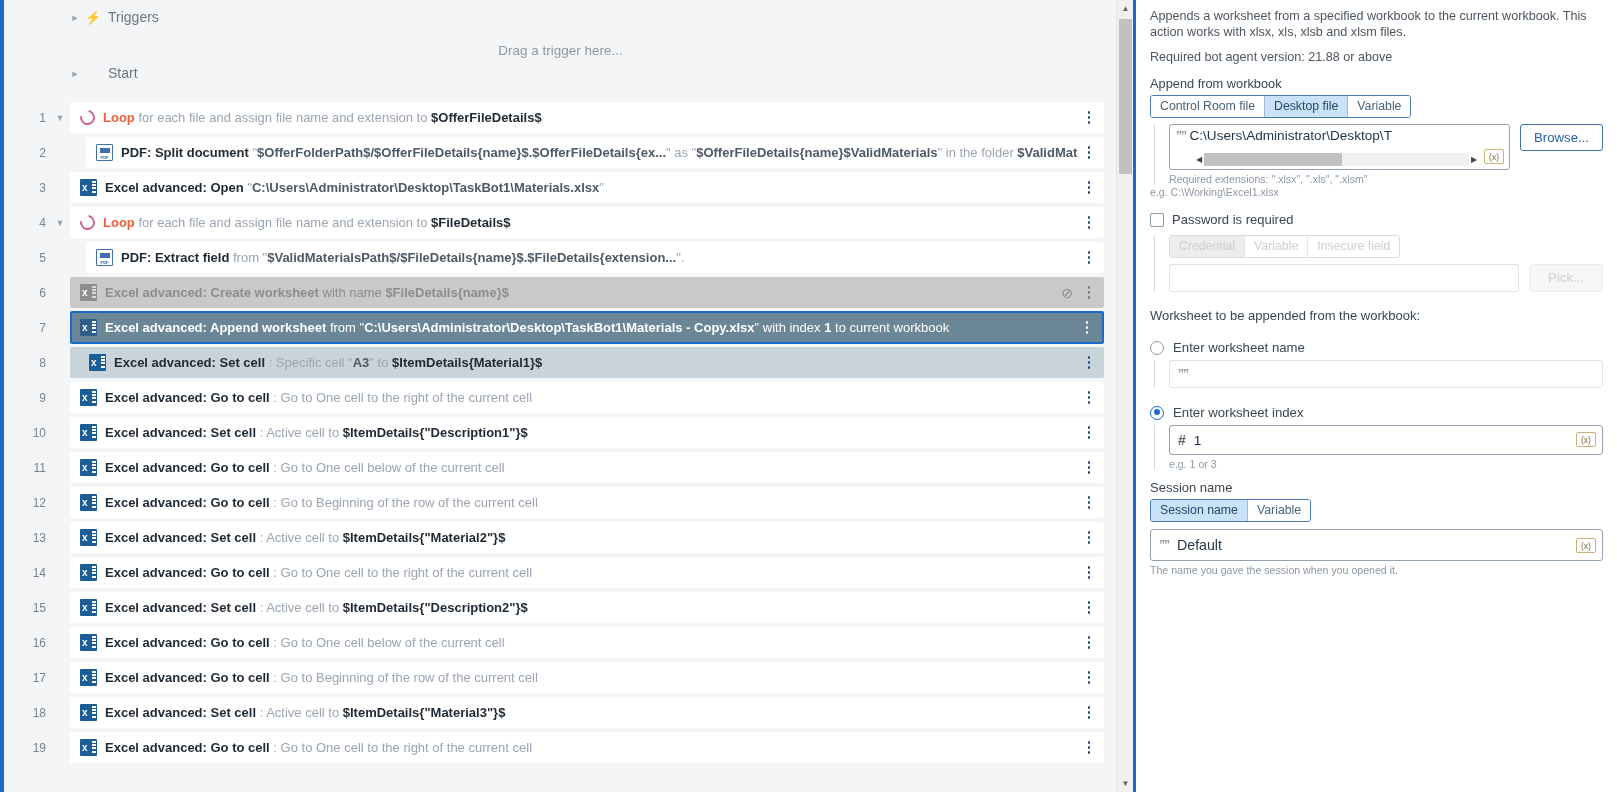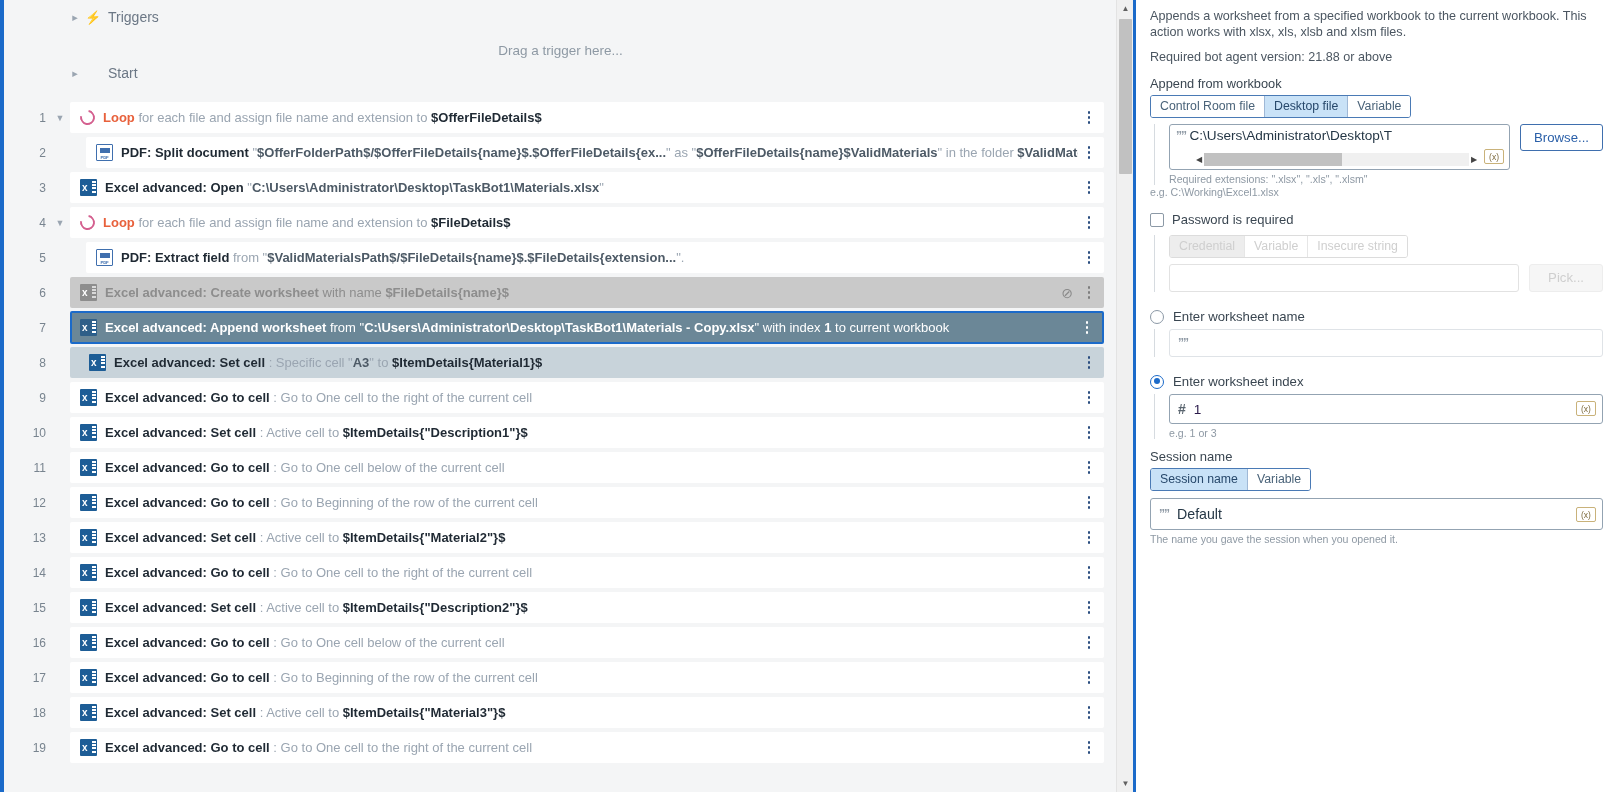--- a/index.html
+++ b/index.html
@@ -574,28 +574,29 @@
 
     <div class="chkrow">
       <div class="chk"></div>
       <div class="chklbl">Password is required</div>
     </div>
 
     <div class="indentblk" style="margin-top:8px;">
       <div class="seg disabled">
         <div class="on">Credential</div>
         <div>Variable</div>
-        <div>Insecure string</div>
+        <div>Insecure field</div>
       </div>
       <div class="row2">
         <div class="inp-dis"></div>
         <div class="btn-dis">Pick...</div>
       </div>
     </div>
 
+    <div class="sectlabel">Worksheet to be appended from the workbook:</div>
 
     <div class="radiorow">
       <div class="radio"></div>
       <div class="radiolbl">Enter worksheet name</div>
     </div>
     <div class="indentblk" style="margin-top:2px;">
       <div class="inp-empty">
         <span class="quote">””</span>
         <span class="txtval"></span>
       </div>

